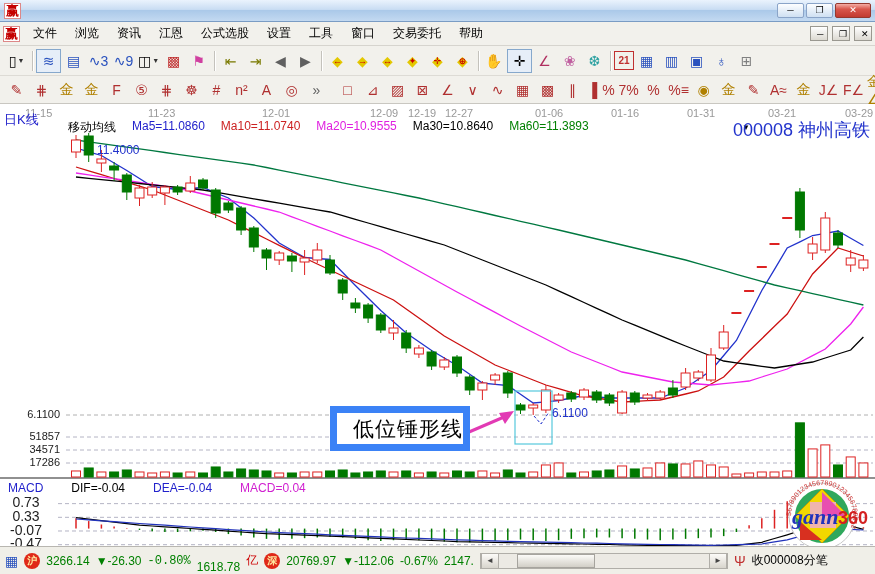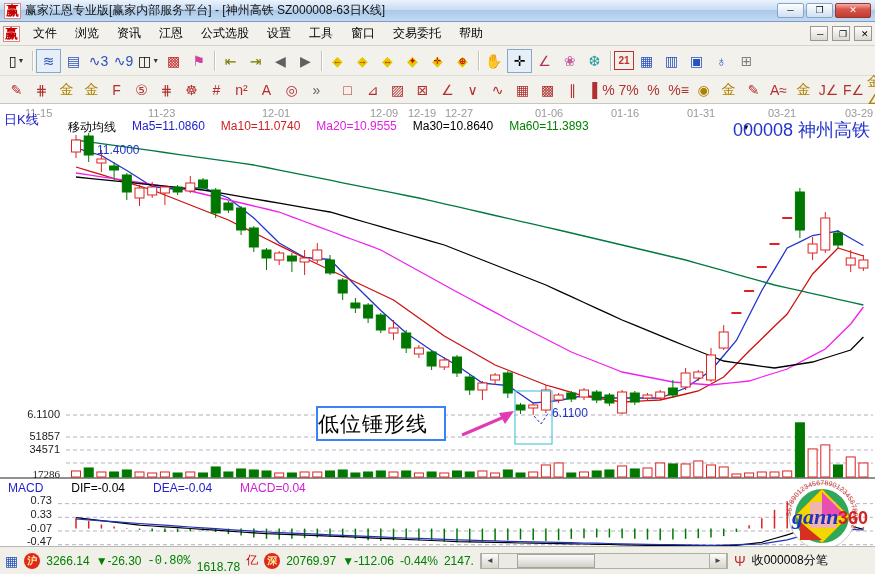--- a/index.html
+++ b/index.html
@@ -31,44 +31,43 @@
   .tbtn .dd{font-size:7px;margin-left:1px;color:#333}
   .sep{width:1px;height:20px;background:#c4c2bc;box-shadow:1px 0 0 #fff;margin:0 3px}
   #chart{position:absolute;left:0;top:104px;width:875px;height:442px;background:#fff}
   #csvg{position:absolute;left:0;top:0}
   .ovl{position:absolute;white-space:nowrap}
   #klabel{left:4px;top:7px;color:#2222cc;font-size:13px}
   #marow{left:68px;top:15px;display:flex;gap:16px;font-size:12px}
   #madd{left:742px;top:19px;font-size:8px;color:#000}
   #stock{right:5px;top:14px;color:#2233cc;font-size:18px;font-weight:normal}
   .pscale{width:60px;text-align:right;font-size:11px;color:#222}
-  #annot{left:316px;top:302px;width:126px;height:31px;border:2px solid #3b82f6;background:#fff;
-      font-size:21px;line-height:31px;text-align:left;letter-spacing:1px}
+  #annot{left:330px;top:302px;width:126px;height:31px;border:7px solid #3b82f6;background:#fff;
+      font-size:21px;line-height:31px;text-align:right;letter-spacing:1px}
   #macdhdr{left:8px;top:377px;display:flex;gap:28px;font-size:12px}
-  .mscale{width:52px;text-align:right;font-size:11px;color:#222}
+  .mscale{width:52px;text-align:center;font-size:14px;color:#222}
   #statusbar{position:absolute;left:0;top:546px;width:875px;height:28px;background:#f0efe8;
       border-top:1px solid #b8b6b0;display:flex;align-items:center;gap:6px;padding:0 5px;box-sizing:border-box}
   .sicon{font-size:14px}
   .badge{width:16px;height:16px;border-radius:50%;background:#e02818;color:#ffe9a0;font-size:10px;
       line-height:16px;text-align:center;font-weight:bold}
   .hscroll{width:248px;height:16px;display:flex;border:1px solid #b0aea8;background:#eceae4;box-sizing:border-box}
   .hs-btn{width:16px;font-size:8px;line-height:14px;text-align:center;background:linear-gradient(#fcfbf8,#d8d5cd);
       border-right:1px solid #b0aea8;border-left:1px solid #b0aea8;color:#444}
   .hs-track{flex:1;position:relative}
   .hs-thumb{position:absolute;left:18px;top:0;width:78px;height:14px;background:linear-gradient(#fcfbf8,#d2cfc7);
       border:1px solid #a6a49e;box-sizing:border-box}
 </style>
 </head>
 <body>
 
 <div id="app">
 
   <div id="titlebar">
     <span class="applogo">赢</span>
-    <span id="wtitle">赢家江恩专业版[赢家内部服务平台] - [神州高铁  SZ000008-63日K线]</span>
     <span class="wbtns" id="wbtns">
         <button class="wb">─</button>
         <button class="wb">❐</button>
         <button class="wb close">✕</button>
       </span>
   </div>
 
   <div id="menubar">
     <span class="applogo">赢</span>
     <span id="menu-items" style="display:flex">
@@ -472,21 +471,21 @@
       </div>
     <div class="ovl" id="madd">▼</div>
     <div class="ovl" id="stock">
       <span>000008</span>
       <span>神州高铁</span>
     </div>
     <div id="pricescale">
         <div class="ovl pscale" style="top: 304px; left: 0px;">6.1100</div>
         <div class="ovl pscale" style="top: 326px; left: 0px;">51857</div>
         <div class="ovl pscale" style="top: 339px; left: 0px;">34571</div>
-        <div class="ovl pscale" style="top: 364px; left: 0px; font-family: Liberation Serif, serif;">17286</div>
+        <div class="ovl pscale" style="top: 352px; left: 0px;">17286</div>
       </div>
     <div class="ovl" id="annot">低位锤形线</div>
     <div class="ovl" id="macdhdr">
         <span style="color: rgb(34, 34, 204);">MACD</span>
         <span style="color: rgb(0, 0, 0);">DIF=-0.04</span>
         <span style="color: rgb(34, 34, 204);">DEA=-0.04</span>
         <span style="color: rgb(208, 32, 208);">MACD=0.04</span>
       </div>
     <div id="macdscale">
         <div class="ovl mscale" style="top: 390px; left: 0px;">0.73</div>
@@ -500,21 +499,21 @@
       <span class="sicon" style="color: rgb(42, 82, 190);">▦</span>
       <span class="badge">沪</span>
       <span style="color: rgb(0, 128, 0);">3266.14</span>
       <span style="color: rgb(0, 128, 0);">▼-26.30</span>
       <span style="color: rgb(0, 128, 0); font-family: Liberation Mono, monospace;">-0.80%</span>
       <span style="color: rgb(0, 128, 0); margin-top: 13px;">1618.78</span>
       <span style="color: rgb(204, 0, 0);">亿</span>
       <span class="badge">深</span>
       <span style="color: rgb(0, 128, 0);">20769.97</span>
       <span style="color: rgb(0, 128, 0);">▼-112.06</span>
-      <span style="color: rgb(0, 128, 0);">-0.44%</span>
+      <span style="color: rgb(0, 128, 0);">-0.67%</span>
       <span style="color: rgb(0, 128, 0);">2147.</span>
       <div class="hscroll">
         <span class="hs-btn">◄</span>
         <div class="hs-track">
           <div class="hs-thumb"></div>
         </div>
         <span class="hs-btn">►</span>
       </div>
       <span class="sicon" style="color: rgb(192, 48, 48);">Ψ</span>
       <span style="color: rgb(0, 0, 0);">收000008分笔</span>

